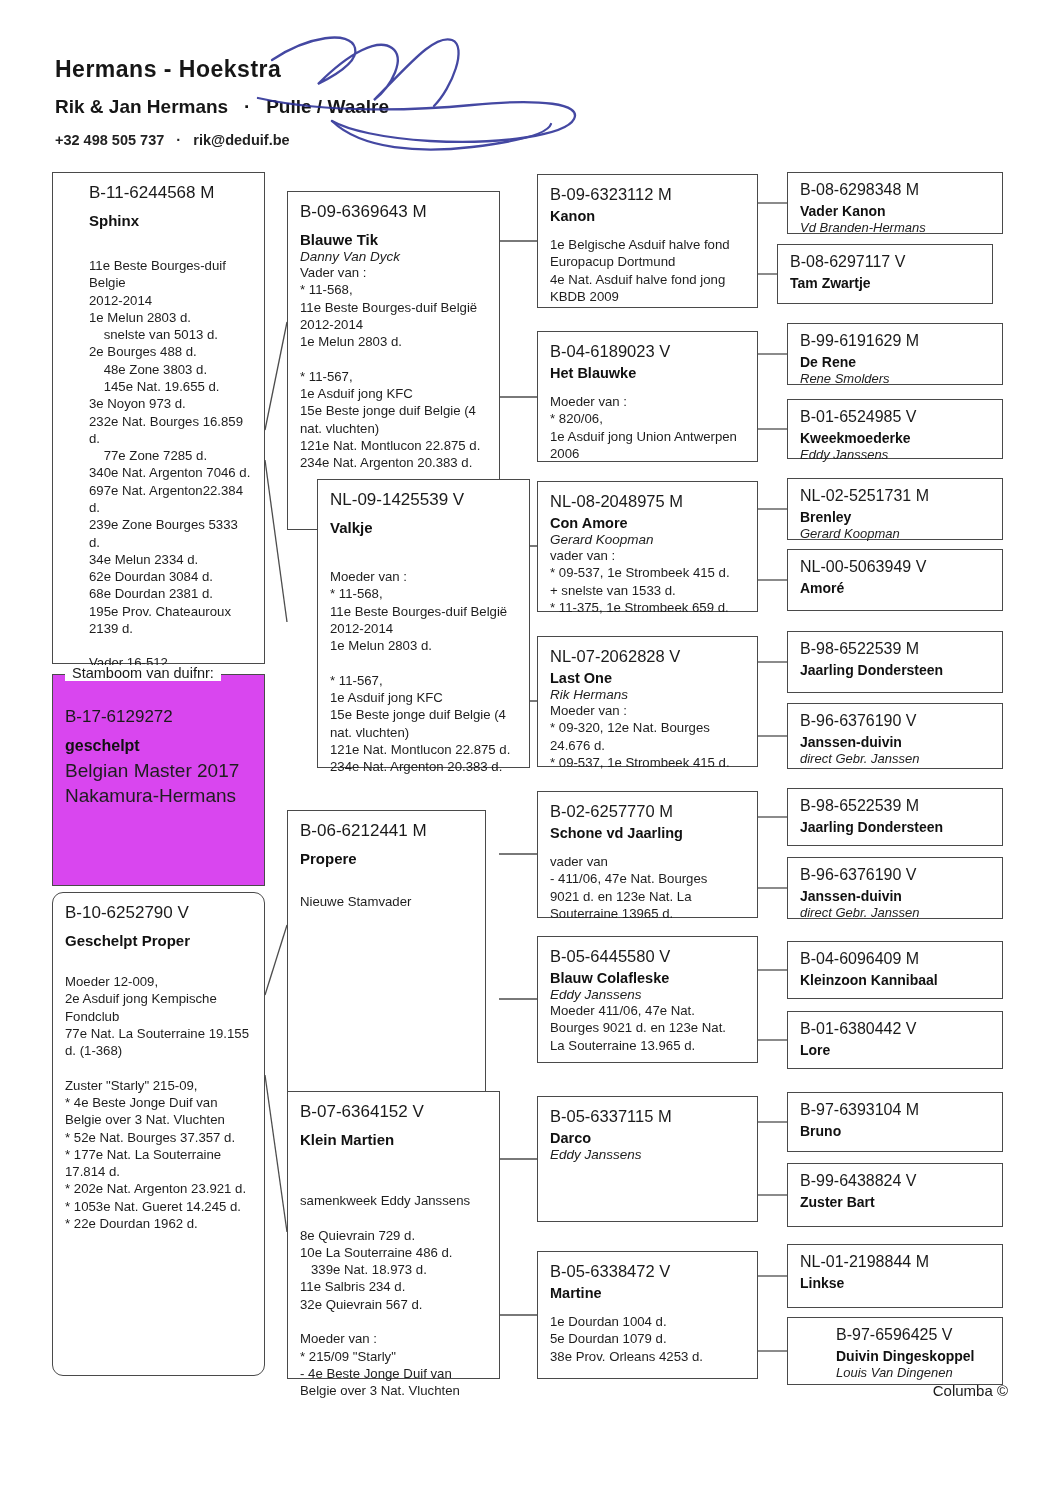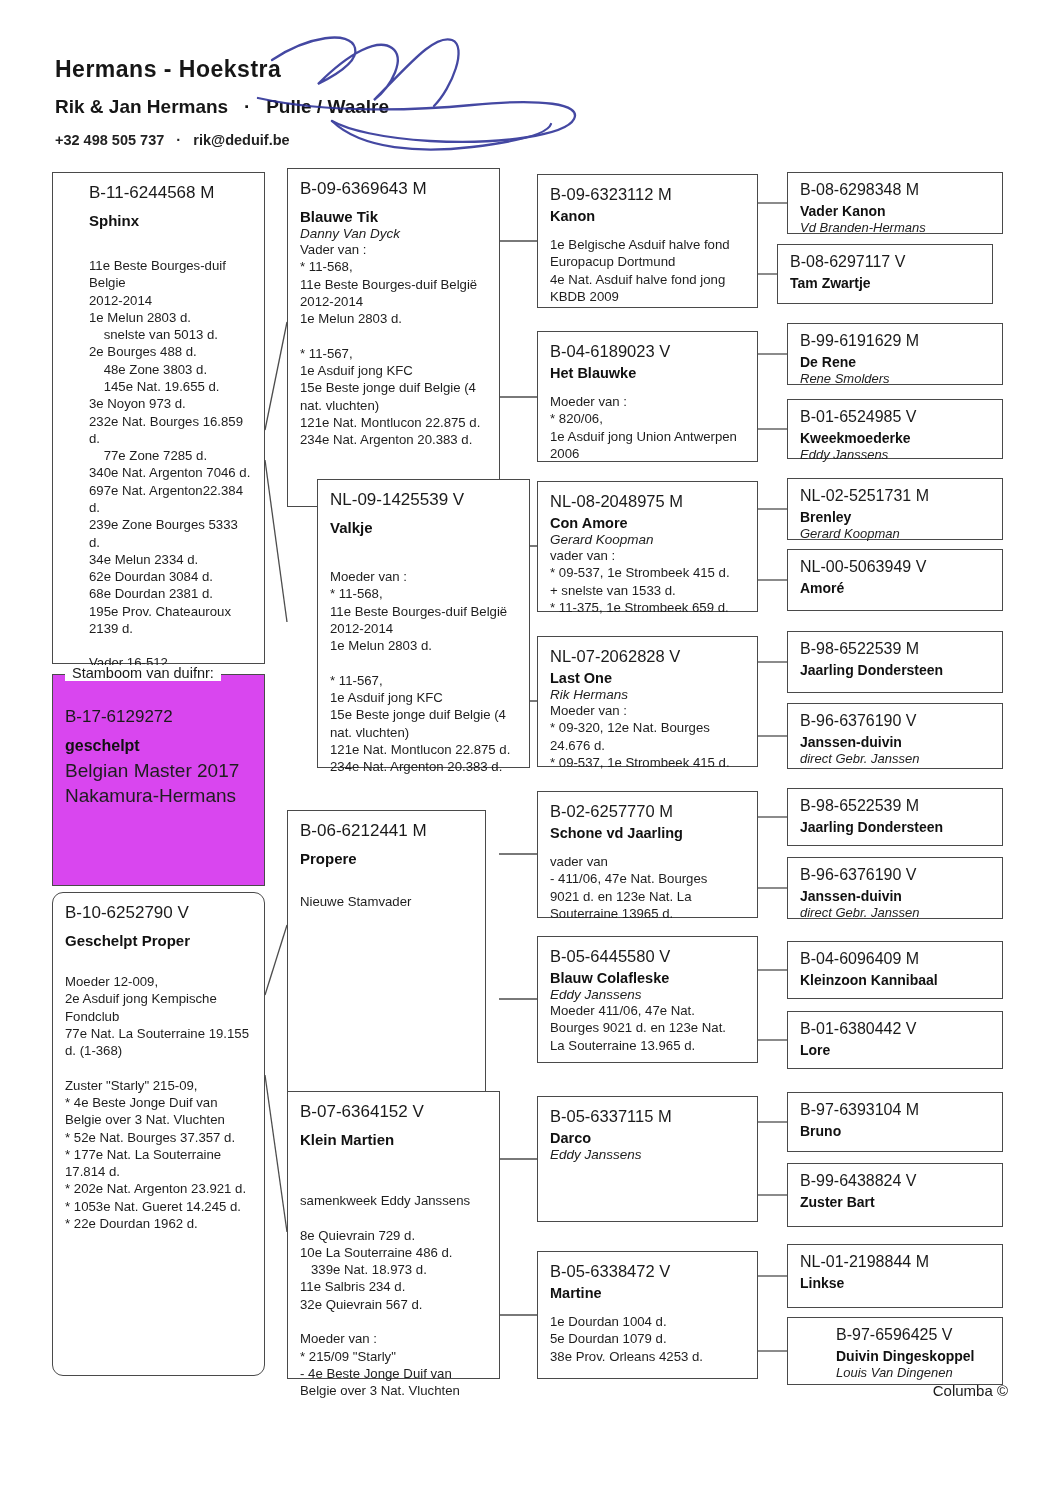--- a/index.html
+++ b/index.html
@@ -145,21 +145,21 @@
 * 4e Beste Jonge Duif van
 Belgie over 3 Nat. Vluchten
 * 52e Nat. Bourges 37.357 d.
 * 177e Nat. La Souterraine
 17.814 d.
 * 202e Nat. Argenton 23.921 d.
 * 1053e Nat. Gueret 14.245 d.
 * 22e Dourdan 1962 d.</div>
   </div>
 
-  <div class="box g2" style="left:287px;top:168px;width:213px;height:339px;">
+  <div class="box g2" style="left:287px;top:191px;width:213px;height:339px;">
     <div class="ring">B-09-6369643 M</div>
     <div class="bname">Blauwe Tik</div>
     <div class="breeder">Danny Van Dyck</div>
     <div class="details" style="margin-top:0;">Vader van :
 * 11-568,
 11e Beste Bourges-duif België
 2012-2014
 1e Melun 2803 d.
 
 * 11-567,

